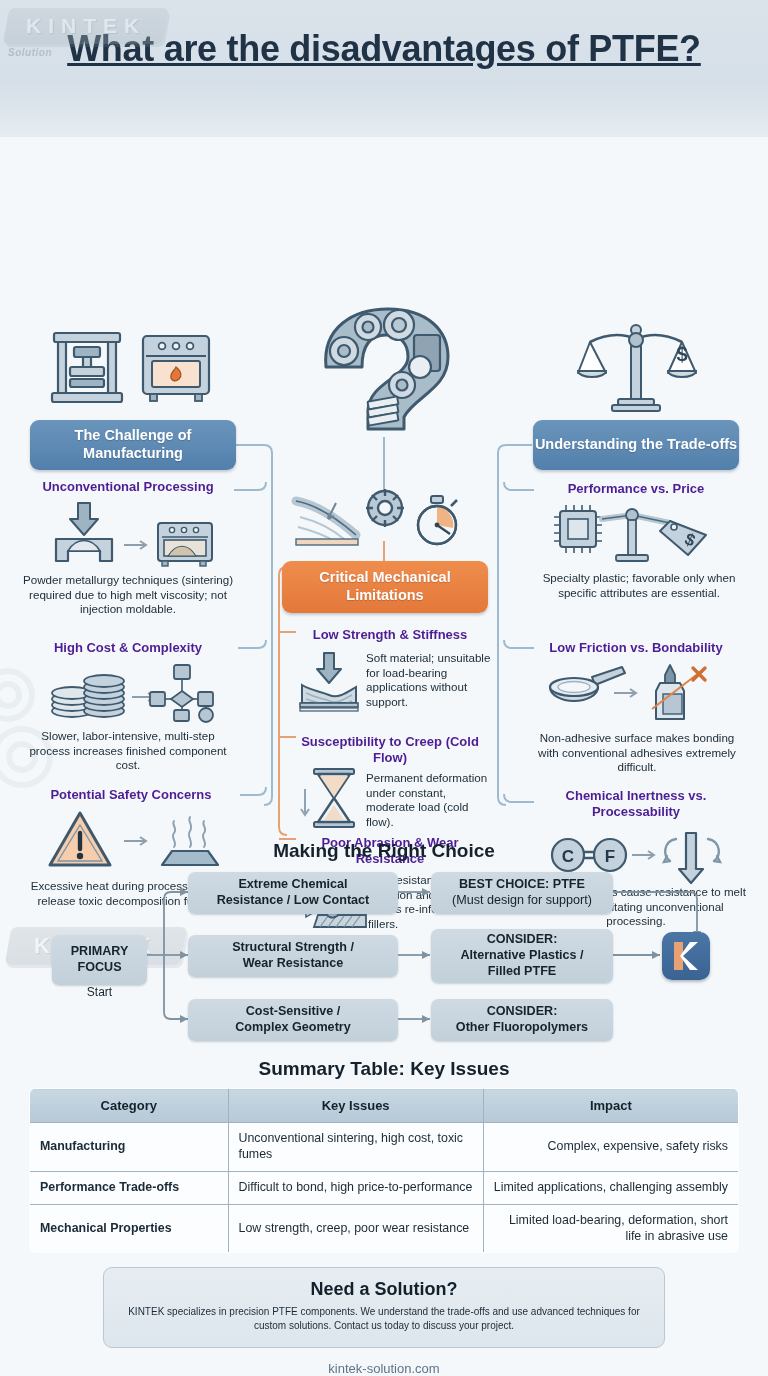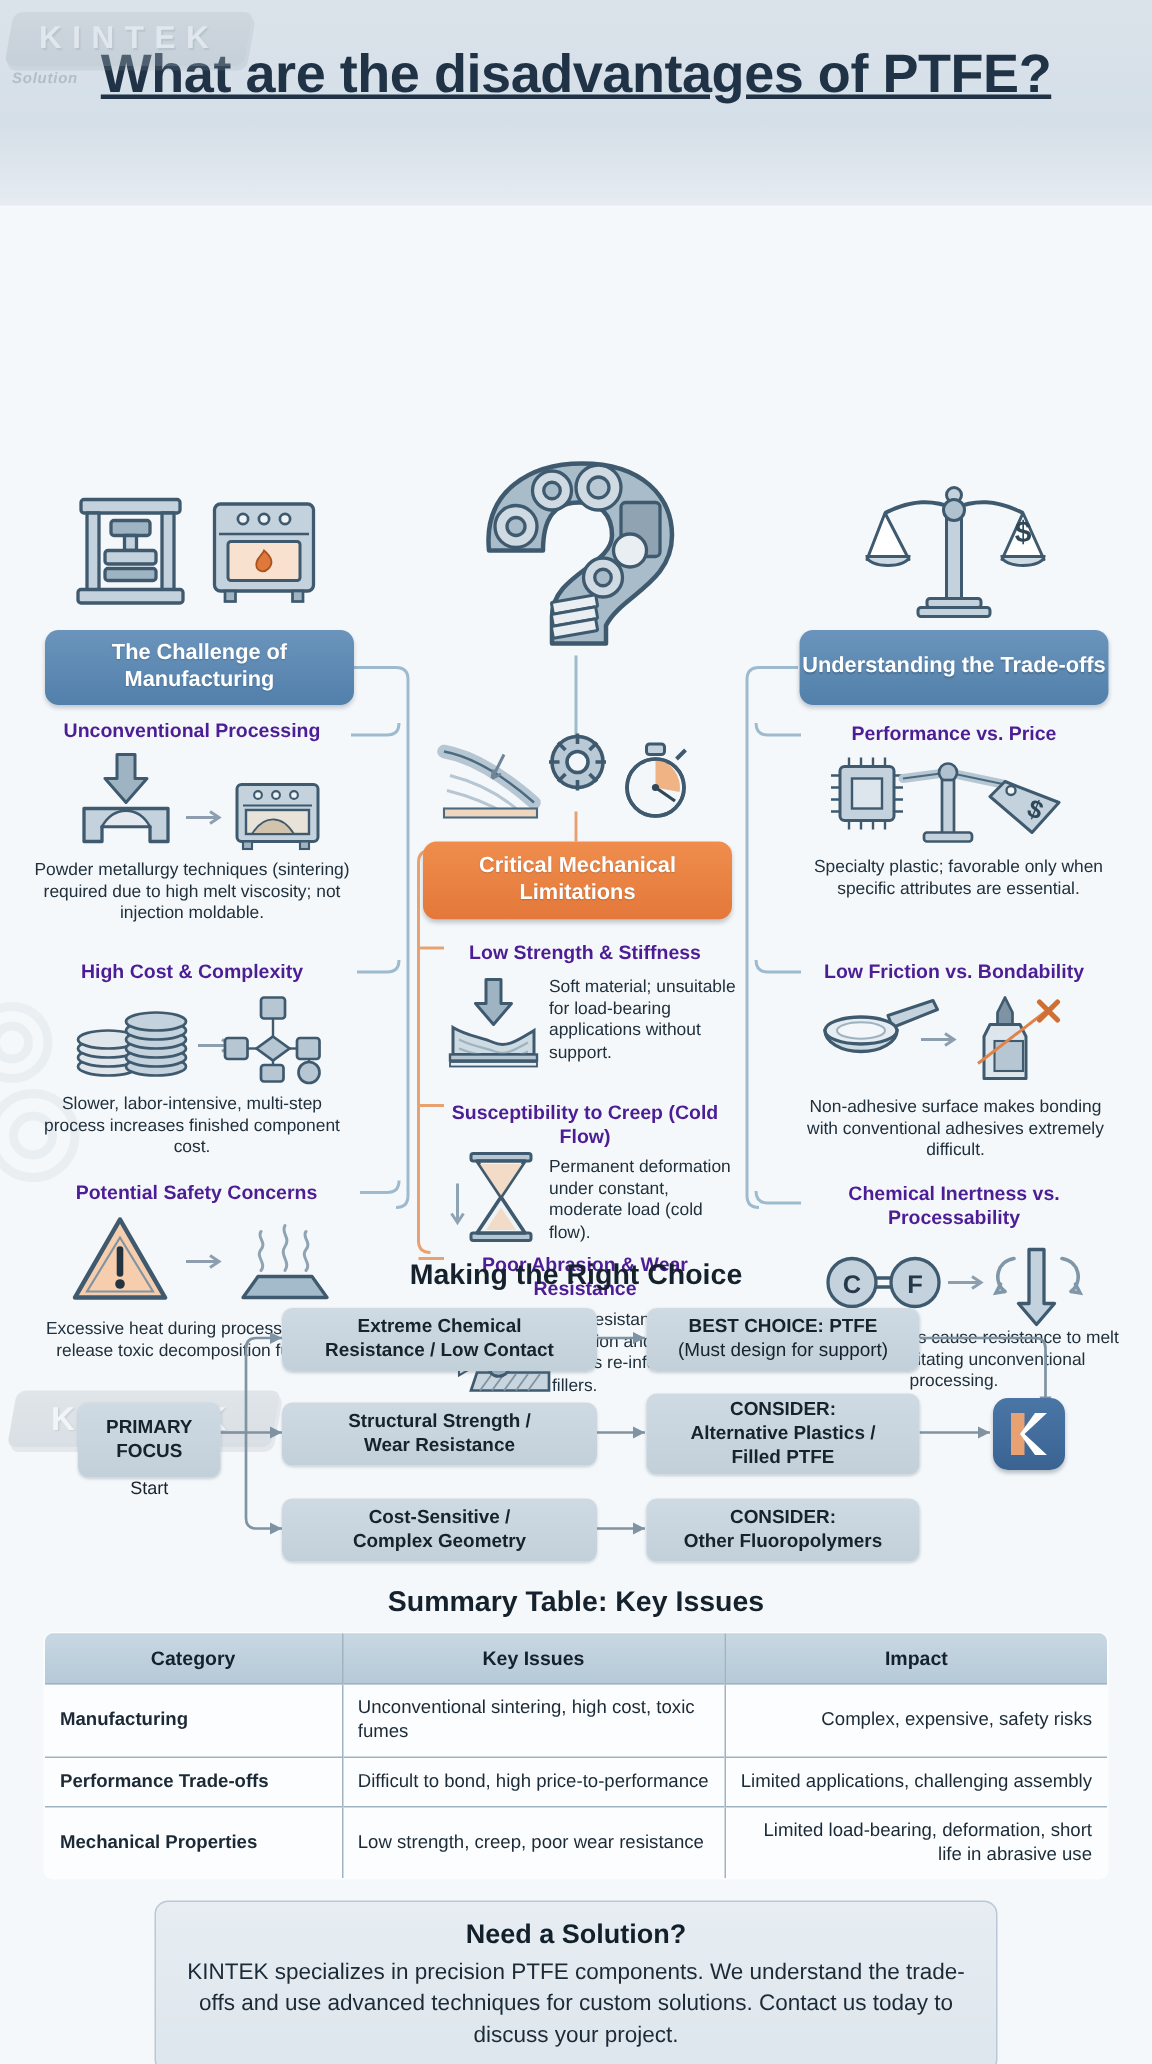--- a/index.html
+++ b/index.html
@@ -187,21 +187,21 @@
   .cta {
     width: 562px;
     margin: 14px auto 0;
     border: 1px solid #b9c8d4;
     border-radius: 9px;
     background: linear-gradient(180deg,#e7edf2 0%, #dde6ed 100%);
     text-align: center;
     padding: 11px 18px 14px;
   }
   .cta h3 { font-size: 18px; font-weight: bold; color: #12202b; }
-  .cta p { font-size: 15px; line-height: 1.38; color: #1c2a36; margin-top: 5px; }
+  .cta p { font-size: 10px; line-height: 1.38; color: #1c2a36; margin-top: 5px; }
   .site {
     text-align: center;
     font-size: 13px;
     color: #5e7387;
     margin-top: 13px;
   }
 </style>
 </head>
 <body>
 

